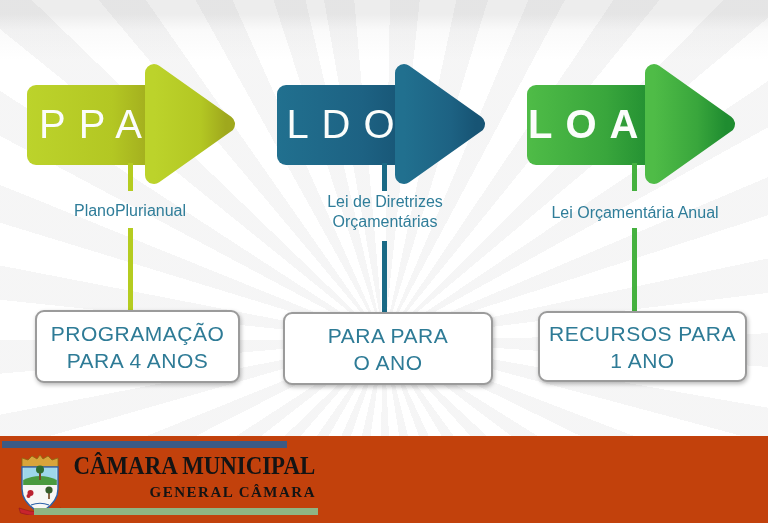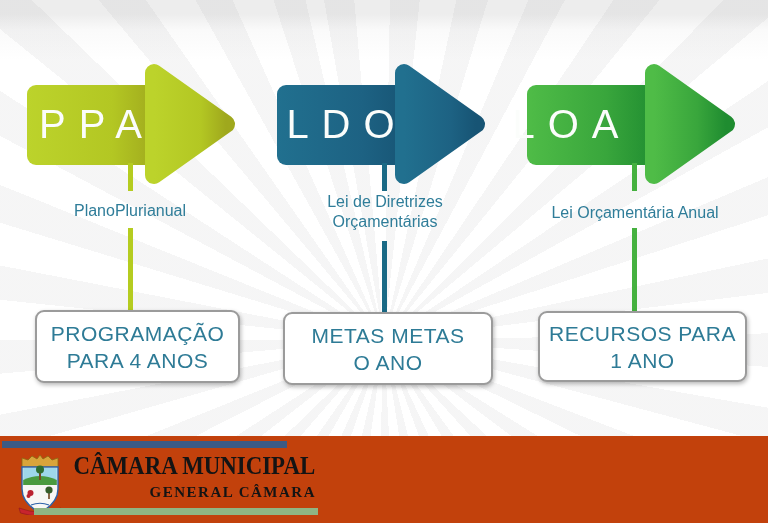--- a/index.html
+++ b/index.html
@@ -17,21 +17,21 @@
       linear-gradient(#ededed 0 14px, #fafafa 30px, #ffffff 60px);
   }
   .sign{position:absolute;inset:0;}
   .arrow{position:absolute;top:61px;width:215px;height:126px;}
   .s1 .arrow{left:27px;} .s2 .arrow{left:277px;} .s3 .arrow{left:527px;}
   .acronym{
     position:absolute;top:102px;width:131px;text-align:center;
     font-size:40px;line-height:44px;color:#fbfdfb;
     letter-spacing:13px;padding-left:9px;box-sizing:border-box;
   }
-  .s1 .acronym{left:27px;} .s2 .acronym{left:277px;} .s3 .acronym{left:502px;}
+  .s1 .acronym{left:27px;} .s2 .acronym{left:277px;} .s3 .acronym{left:519px;font-weight:bold;}
   .pole{position:absolute;width:5px;}
   .s1 .pole{left:128px;background:#b5cc20;}
   .s2 .pole{left:382px;background:#1a6a86;}
   .s3 .pole{left:632px;background:#45b13f;}
   .pole.seg-a{top:163px;height:28px;}
   .s1 .pole.seg-b{top:228px;height:84px;}
   .s2 .pole.seg-b{top:241px;height:71px;}
   .s3 .pole.seg-b{top:228px;height:84px;}
   .sublabel{
     position:absolute;width:250px;text-align:center;color:#2f7d99;
@@ -102,21 +102,21 @@
         </linearGradient>
       </defs>
       <rect x="0" y="24" width="131" height="80" rx="9" fill="url(#g-ldo)"></rect>
       <path d="M127 12 L199 63 L127 114 Z" fill="url(#g-ldo)" stroke="url(#g-ldo)" stroke-width="18" stroke-linejoin="round"></path>
     </svg>
     <div class="pole seg-a"></div>
     <div class="pole seg-b"></div>
     <div class="acronym">LDO</div>
     <div class="sublabel">Lei de Diretrizes
 Orçamentárias</div>
-    <div class="infobox">METAS METAS
+    <div class="infobox">PARA PARA
 O ANO</div>
   </div>
 
   <div class="sign s3">
     <svg class="arrow" viewBox="0 0 215 126">
       <defs>
         <linearGradient id="g-loa" x1="0" y1="0" x2="1" y2="0">
           <stop offset="0" stop-color="#4fbc47"></stop>
           <stop offset="0.6" stop-color="#39a63c"></stop>
           <stop offset="1" stop-color="#1f8c30"></stop>

